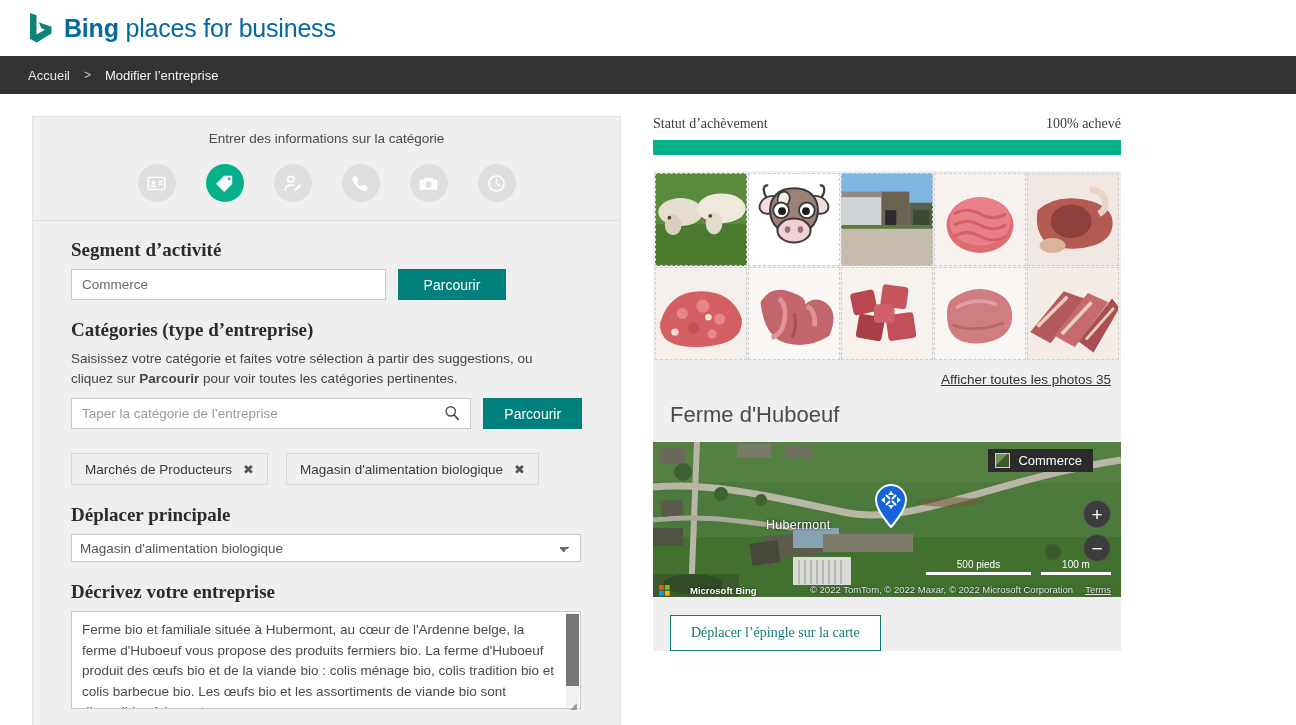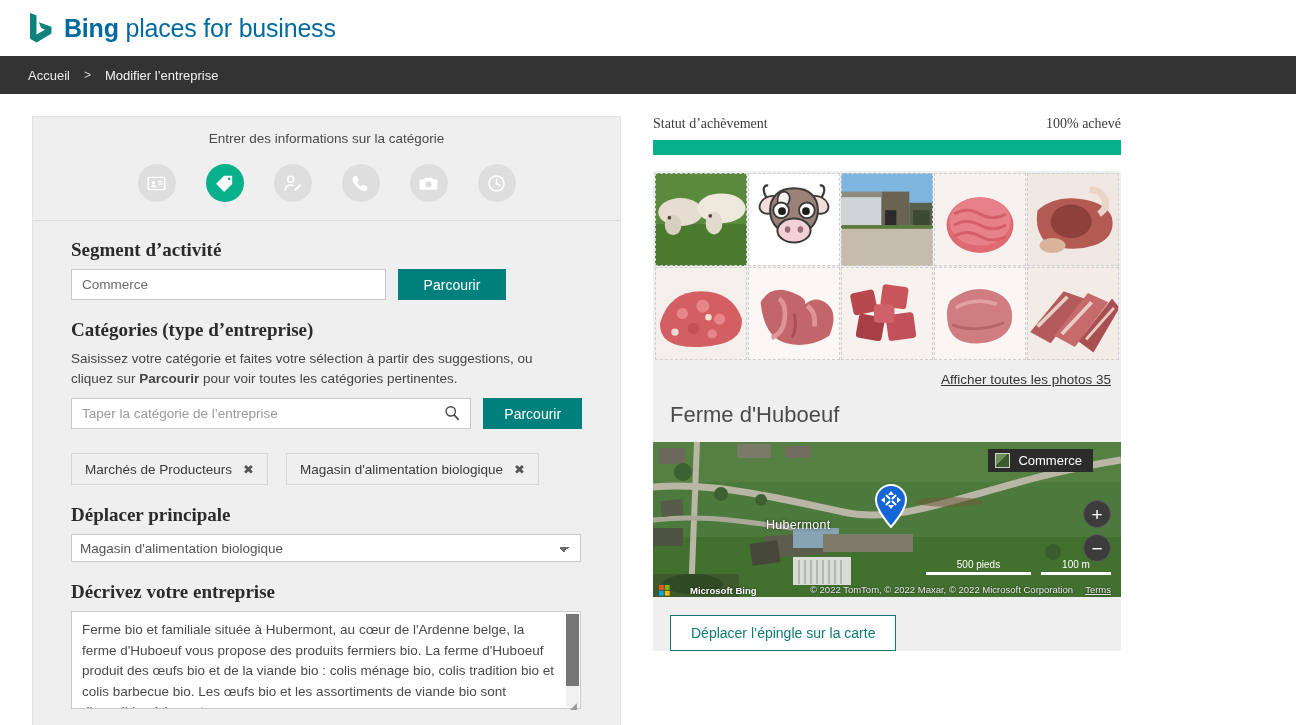--- a/index.html
+++ b/index.html
@@ -262,21 +262,21 @@
   .pin{
     position:absolute; left:221px; top:42px;
     width:34px; height:44px;
   }
 
   .move-pin-row{ padding:18px 0 0 17px; }
   .move-pin-btn{
     border:1px solid #0e7a72; background:#fff;
     color:#0e7a72; font-size:14px;
     padding:9px 20px; cursor:pointer;
-    font-family:Liberation Sans, sans-serif;
+    font-family:Liberation Serif, serif;
   }
 </style>
 </head>
 <body>
 
 <div class="site-header">
   <div class="logo-wrap">
     <svg class="bing-mark" viewBox="0 0 26 32">
       <path d="M2 1 L8.5 3.3 L8.5 22.5 L17 17.8 L13.2 16 L10.8 10.2 L23.5 14.8 L23.5 21.5 L8.6 30.5 L2 26.8 Z" fill="#10827c"></path>
     </svg>

